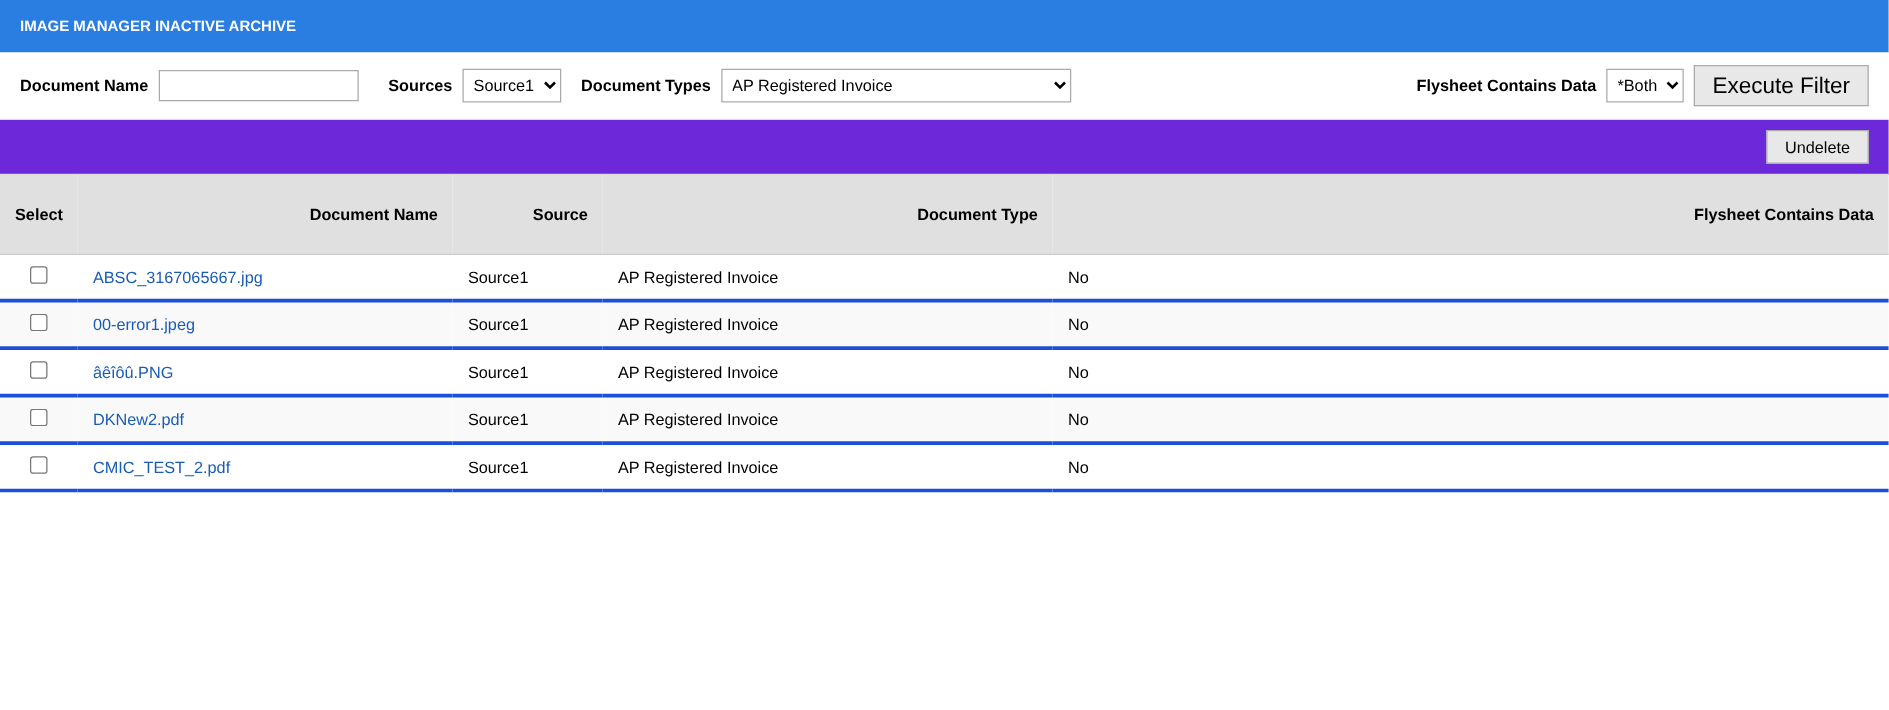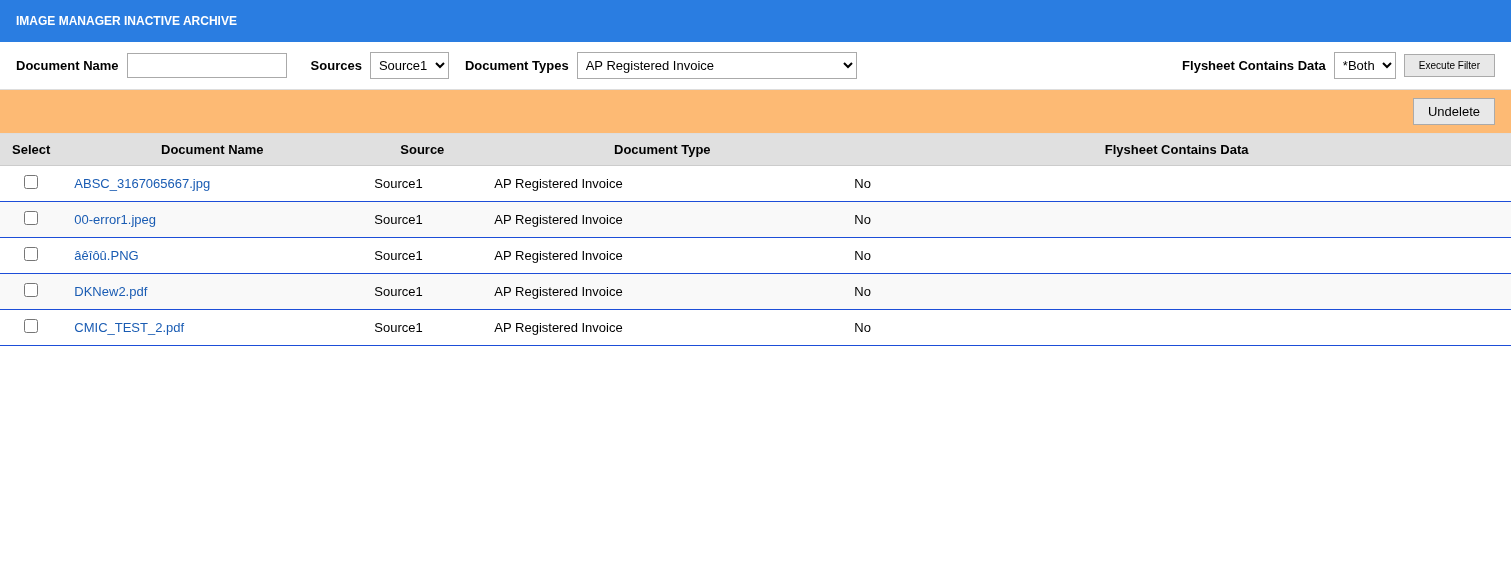--- a/index.html
+++ b/index.html
@@ -44,33 +44,33 @@
 
     .filter-bar .flysheet-label {
       margin-left: auto;
       font-weight: bold;
       white-space: nowrap;
     }
 
     .execute-btn {
       border: 1px solid #aaa;
       padding: 5px 14px;
-      font-size: 10px;
+      font-size: 18px;
       background: #e8e8e8;
       cursor: pointer;
       font-weight: normal;
       white-space: nowrap;
     }
 
     .action-bar {
       display: flex;
       justify-content: flex-end;
       padding: 8px 16px;
       border-bottom: 1px solid #ddd;
-      background: #fdba74;
+      background: #6d28d9;
     }
 
     .undelete-btn {
       border: 1px solid #aaa;
       padding: 5px 14px;
       font-size: 13px;
       background: #e8e8e8;
       cursor: pointer;
     }
 
@@ -78,30 +78,30 @@
       width: 100%;
       border-collapse: collapse;
       background: #fff;
     }
 
     .data-table thead tr {
       background: #e0e0e0;
     }
 
     .data-table thead th {
-      text-align: center;
-      padding: 8px 12px;
+      text-align: right;
+      padding: 24px 12px;
       font-weight: bold;
       font-size: 13px;
       border-bottom: 1px solid #ccc;
       color: #000;
     }
 
     .data-table tbody tr {
-      border-bottom: 1px solid #1d4ed8;
+      border-bottom: 3px solid #1d4ed8;
     }
 
     .data-table tbody tr:nth-child(even) {
       background: #f9f9f9;
     }
 
     .data-table tbody td {
       padding: 9px 12px;
       font-size: 13px;
       vertical-align: middle;

